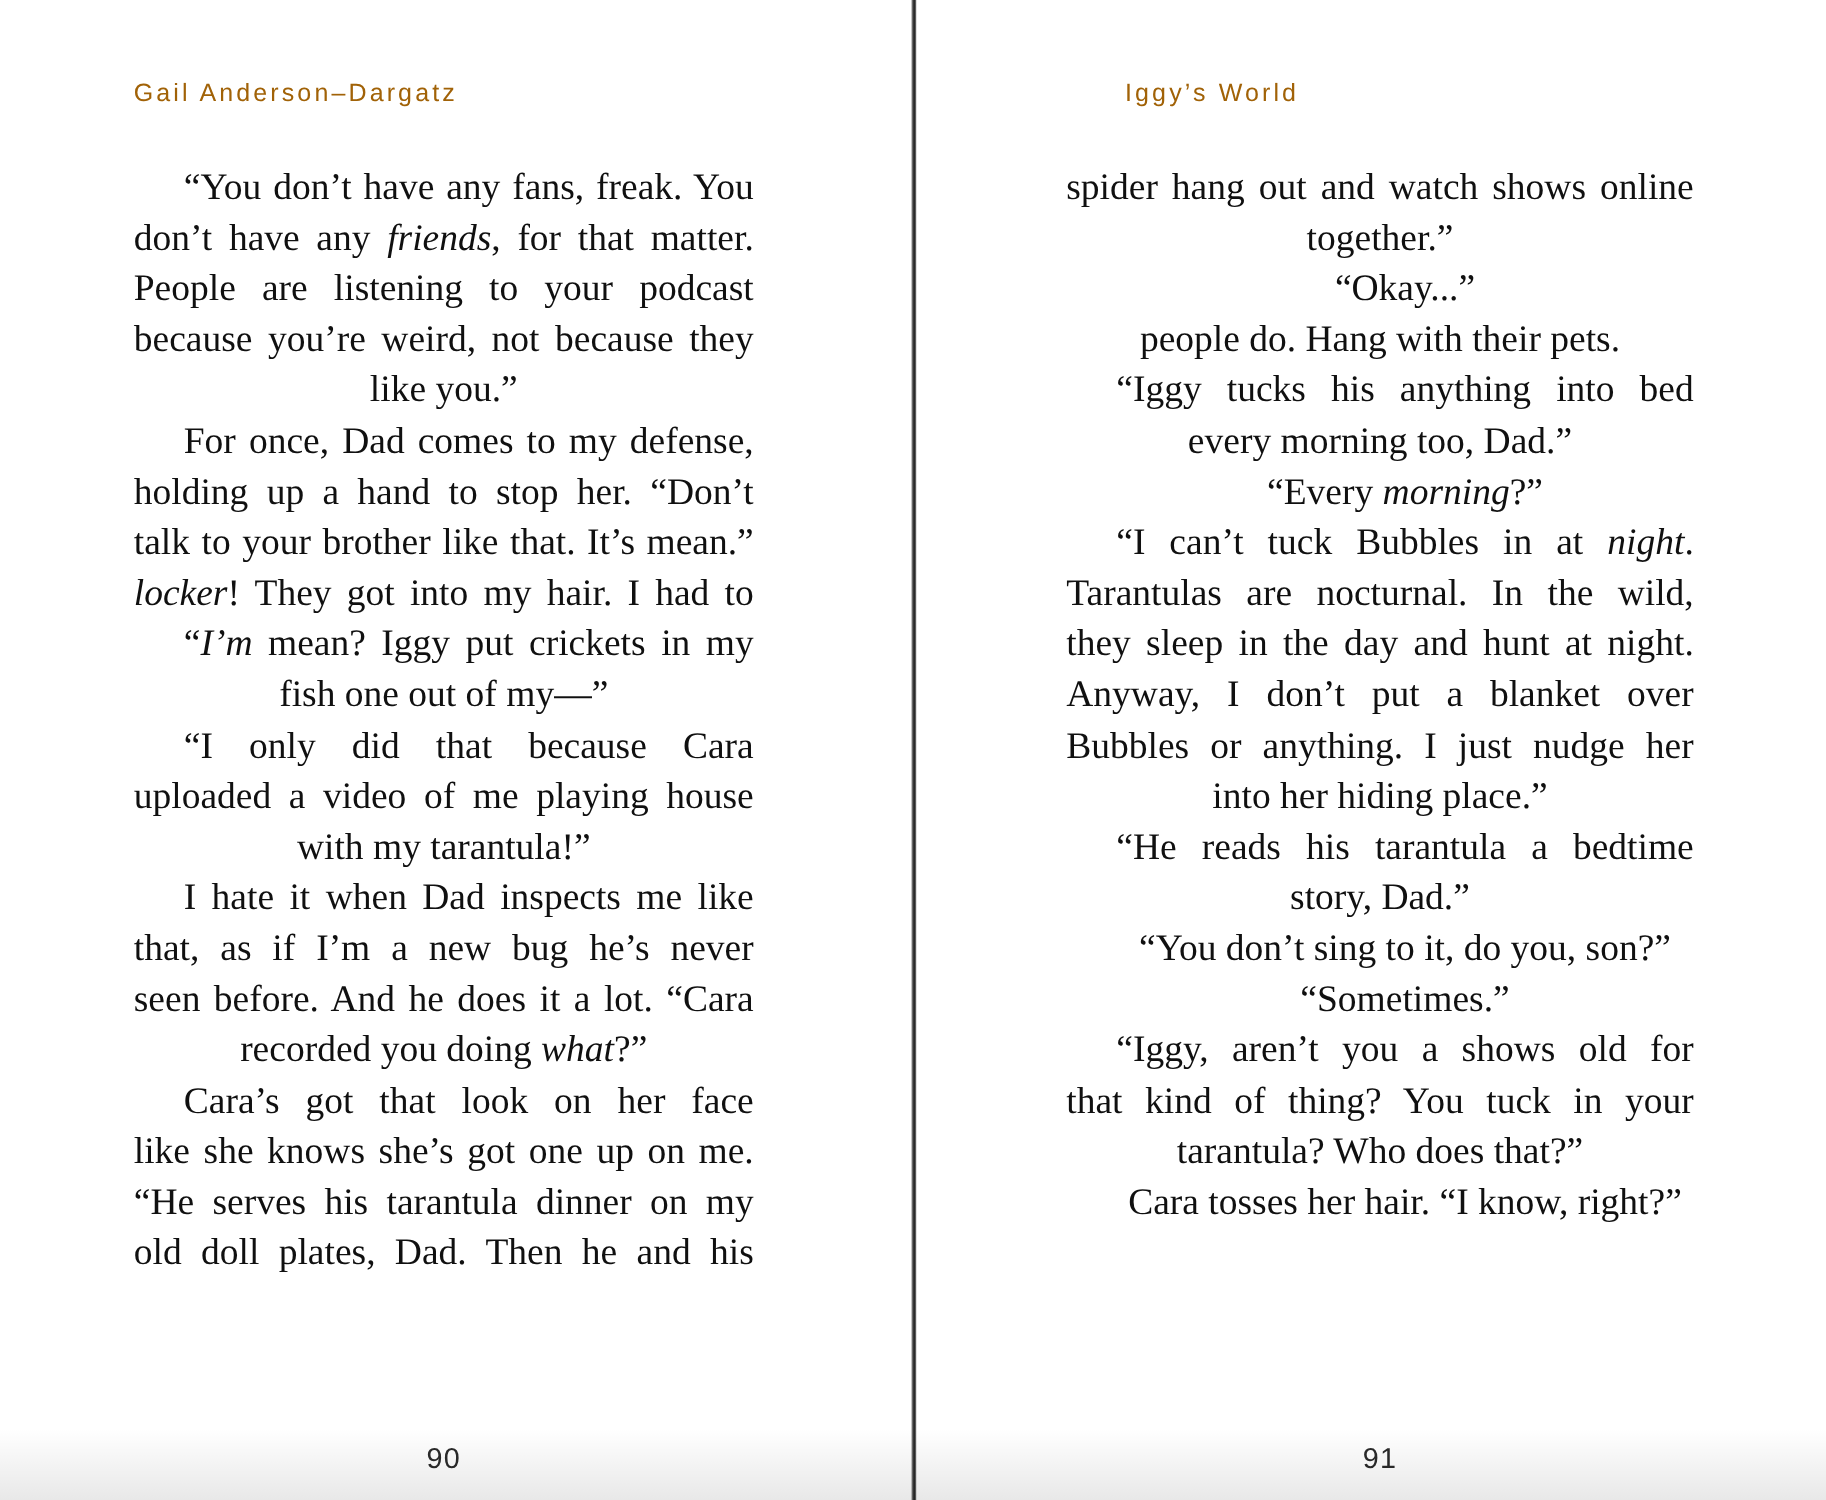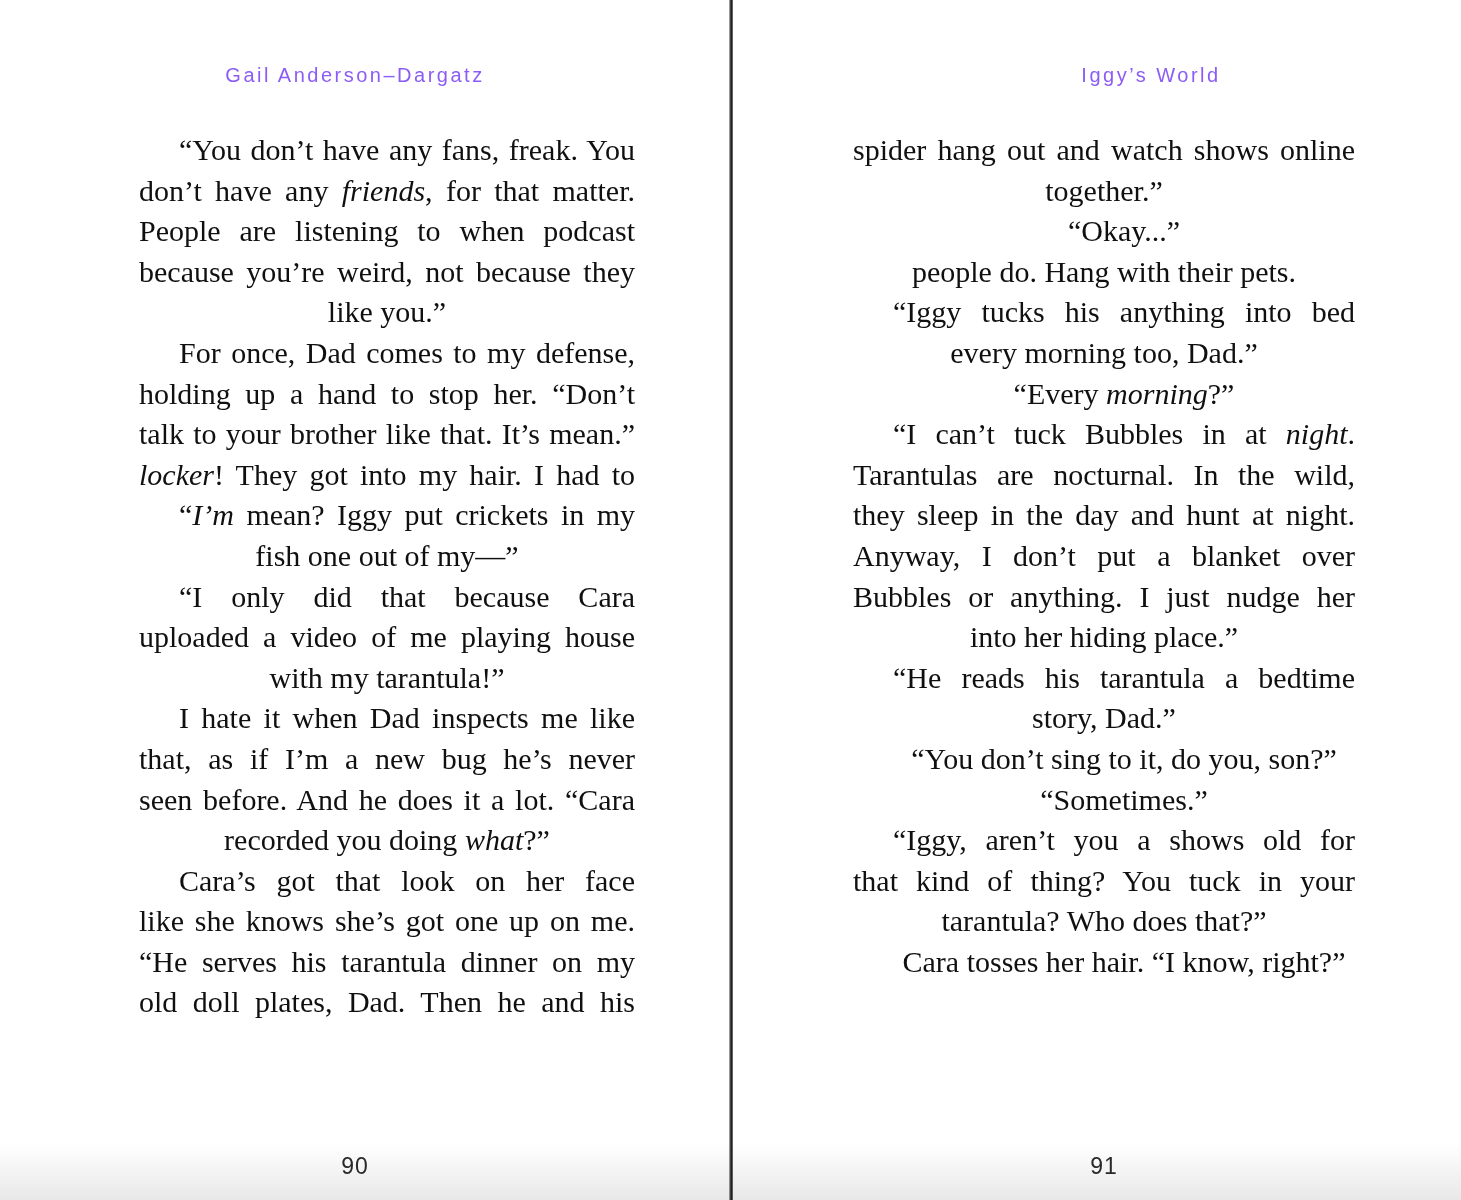--- a/index.html
+++ b/index.html
@@ -12,38 +12,37 @@
   }
   .spread {
     position: relative;
     width: 1461px;
     height: 1200px;
     background: #ffffff;
   }
   .running-header {
     position: absolute;
     top: 62px;
-    text-align: center;
     font-family: "Liberation Sans", sans-serif;
     font-size: 20px;
     letter-spacing: 2.5px;
-    color: #8b5cf6;
+    color: #a16207;
     line-height: 26px;
   }
   .running-header.left { left: 107px; width: 496px; }
   .running-header.right { left: 900px; width: 502px; }
 
   .text-block {
     position: absolute;
     top: 130px;
     font-family: "Liberation Serif", serif;
     font-size: 30px;
     color: #101010;
   }
-  .text-block.left { left: 107px; width: 496px; margin-left: 32px; }
+  .text-block.left { left: 107px; width: 496px; }
   .text-block.right { left: 853px; width: 502px; }
 
   .line {
     line-height: 40.6px;
     height: 40.6px;
     overflow: hidden;
     text-align: center;
   }
   .line.just {
     text-align: justify;
@@ -84,21 +83,21 @@
 </head>
 <body>
 
 <div class="spread">
 
   <section>
     <header class="running-header left">Gail Anderson–Dargatz</header>
     <div class="text-block left">
         <div class="line indent just"><span>“You don’t have any fans, freak. You</span></div>
         <div class="line just"><span>don’t have any </span><i>friends</i><span>, for that matter.</span></div>
-        <div class="line just"><span>People are listening to when podcast</span></div>
+        <div class="line just"><span>People are listening to your podcast</span></div>
         <div class="line just"><span>because you’re weird, not because they</span></div>
         <div class="line"><span>like you.”</span></div>
         <div class="line indent just"><span>For once, Dad comes to my defense,</span></div>
         <div class="line just"><span>holding up a hand to stop her. “Don’t</span></div>
         <div class="line just"><span>talk to your brother like that. It’s mean.”</span></div>
         <div class="line just"><i>locker</i><span>! They got into my hair. I had to</span></div>
         <div class="line indent just"><span>“</span><i>I’m</i><span> mean? Iggy put crickets in my</span></div>
         <div class="line"><span>fish one out of my—”</span></div>
         <div class="line indent just"><span>“I only did that because Cara</span></div>
         <div class="line just"><span>uploaded a video of me playing house</span></div>

